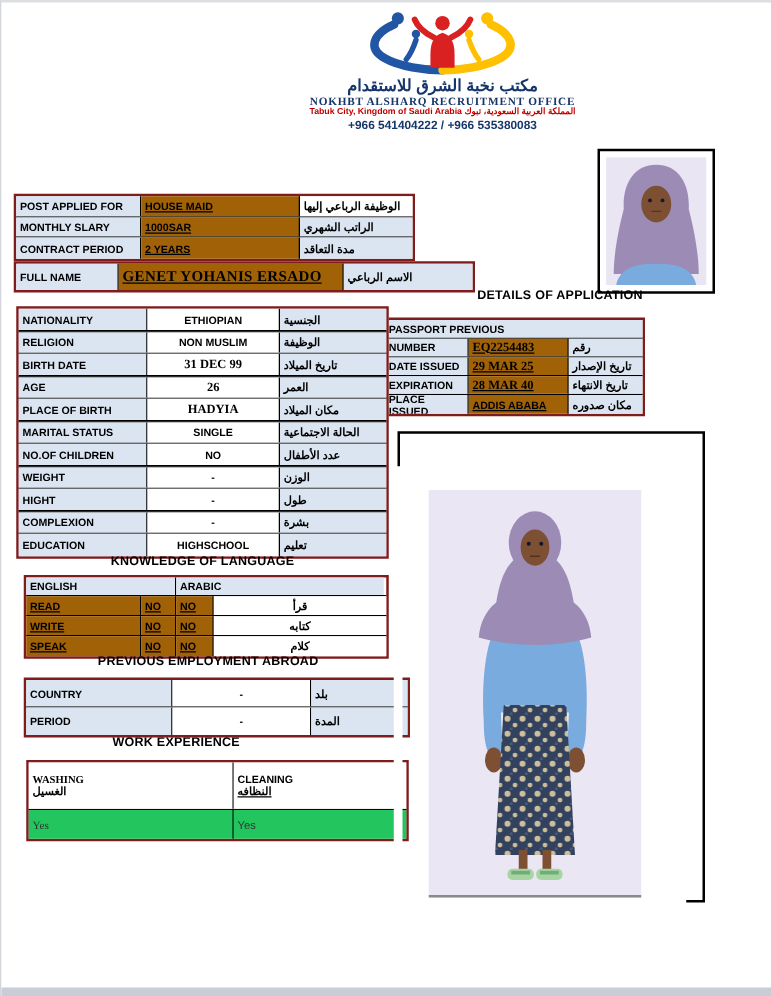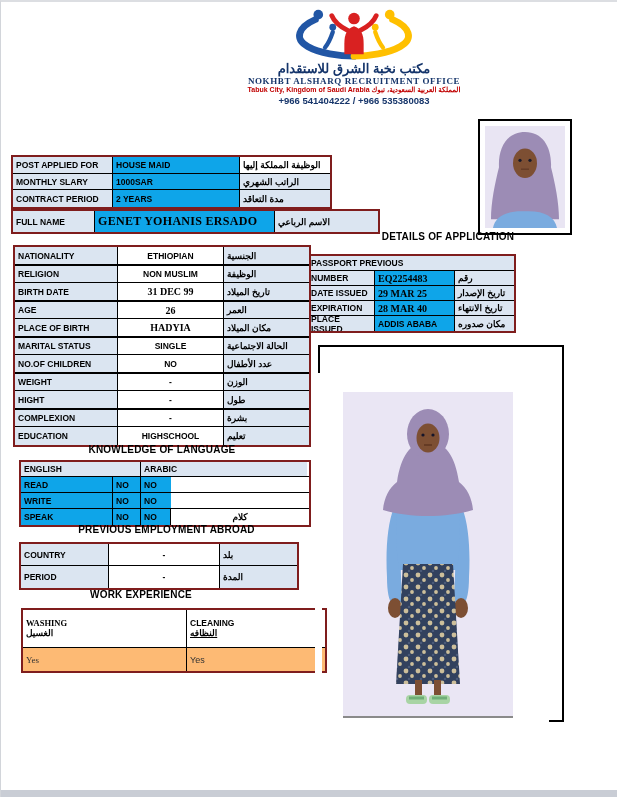--- a/index.html
+++ b/index.html
@@ -23,21 +23,21 @@
   .dtable{position:absolute;border:2px solid #7f1d1d;background:#fff;box-sizing:border-box;}
   .trow{display:flex;border-bottom:1px solid #000;box-sizing:border-box;}
   .trow:last-child{border-bottom:none;}
   .trow.thick-top{border-top:1px solid #000;}
   .cell{display:flex;align-items:center;box-sizing:border-box;
         border-right:1px solid #000;padding:0 3px;
         font-size:8.5px;font-weight:bold;color:#000;overflow:hidden;}
   .cell:last-child{border-right:none;}
   .lbl{background:#dbe5f1;}
   .val{background:#fff;justify-content:center;}
-  .vl{background:#0ea5e9;justify-content:flex-start;}
+  .vl{background:#a16207;justify-content:flex-start;text-decoration:underline;}
   .ar{background:#dbe5f1;justify-content:flex-end;direction:rtl;font-size:9px;}
   .arw{background:#fff;justify-content:flex-end;direction:rtl;font-size:9px;}
   .arc{background:#fff;justify-content:center;direction:rtl;font-size:9px;}
   .ser{font-family:"Liberation Serif",serif;font-size:10px;}
   .big{font-size:12px;letter-spacing:0.3px;}
   .wfull{flex:1;}
 
   
   #t-top{left:10px;top:153px;}
   #t-top .trow{height:16.7px;}
@@ -57,30 +57,30 @@
 
   #t-language{left:18px;top:458px;}
   #t-language .trow{height:16px;}
   #t-language .trow.lang-hdr{height:15px;}
   #t-language .c0{width:92px;} #t-language .c1{width:28px;}
   #t-language .c2{width:30px;} #t-language .c3{width:138px;}
   #t-language .lang-hdr .c0{width:120px;} #t-language .lang-hdr .c1{width:166px;}
 
   #t-prevemp{left:18px;top:540px;}
   #t-prevemp .trow{height:22px;}
-  #t-prevemp .c0{width:88px;} #t-prevemp .c1{width:111px;} #t-prevemp .c2{width:77px;}
+  #t-prevemp .c0{width:117px;} #t-prevemp .c1{width:111px;} #t-prevemp .c2{width:77px;}
 
   #t-work{left:20px;top:606px;}
   #t-work .trow.wk-hdr{height:38px;}
   #t-work .trow.wk-data{height:23px;}
   #t-work .c0{width:164px;font-family:Liberation Serif, serif;} #t-work .c1{width:138px;}
   .wh{background:#fff;flex-direction:column;align-items:flex-start;justify-content:center;line-height:1.2;}
   .wh .sub{font-weight:bold;direction:rtl;font-size:9px;}
   .wh.u .sub{text-decoration:underline;}
-  .wy{background:#fdba74;font-weight:normal;color:#333;font-size:9px;justify-content:flex-start;}
+  .wy{background:#22c55e;font-weight:normal;color:#333;font-size:9px;justify-content:flex-start;}
 
   
   .sec-head{position:absolute;font-size:10px;font-weight:bold;color:#000;
             letter-spacing:0.2px;white-space:nowrap;}
 
   
   #headshot-box{left:477px;top:117px;width:94px;height:116px;border:2px solid #000;
                 box-sizing:border-box;background:#fff;padding:5px;}
   #headshot-img{width:100%;height:100%;background:#e9e5f3;}
 
@@ -130,21 +130,21 @@
       <path d="M36,44 L44,44" stroke="#5a3322" stroke-width="1"></path>
       <path d="M8,104 C10,92 22,86 40,87 C58,86 70,92 72,104 Z" fill="#7aabdf"></path>
     </svg>
   </div>
 </div>
 
 <div class="dtable" id="t-top">
     <div class="trow">
       <div class="cell c0 lbl">POST APPLIED FOR</div>
       <div class="cell c1 vl">HOUSE MAID</div>
-      <div class="cell c2 arw">الوظيفة المملكة إليها</div>
+      <div class="cell c2 arw">الوظيفة الرباعي إليها</div>
     </div>
     <div class="trow">
       <div class="cell c0 lbl">MONTHLY SLARY</div>
       <div class="cell c1 vl">1000SAR</div>
       <div class="cell c2 ar">الراتب الشهري</div>
     </div>
     <div class="trow">
       <div class="cell c0 lbl">CONTRACT PERIOD</div>
       <div class="cell c1 vl">2 YEARS</div>
       <div class="cell c2 ar">مدة التعاقد</div>
@@ -246,25 +246,27 @@
 <div class="sec-head" style="left:12px;top:442px;width:298px;text-align:center;">KNOWLEDGE OF LANGUAGE</div>
 <div class="dtable" id="t-language">
     <div class="trow lang-hdr">
       <div class="cell c0 lbl">ENGLISH</div>
       <div class="cell c1 lbl">ARABIC</div>
     </div>
     <div class="trow">
       <div class="cell c0 vl">READ</div>
       <div class="cell c1 vl">NO</div>
       <div class="cell c2 vl">NO</div>
+      <div class="cell c3 arc">قرأ</div>
     </div>
     <div class="trow">
       <div class="cell c0 vl">WRITE</div>
       <div class="cell c1 vl">NO</div>
       <div class="cell c2 vl">NO</div>
+      <div class="cell c3 arc">كتابه</div>
     </div>
     <div class="trow">
       <div class="cell c0 vl">SPEAK</div>
       <div class="cell c1 vl">NO</div>
       <div class="cell c2 vl">NO</div>
       <div class="cell c3 arc">كلام</div>
     </div>
   </div>
 
 <div class="sec-head" style="left:18px;top:522px;width:295px;text-align:center;">PREVIOUS EMPLOYMENT ABROAD</div>

